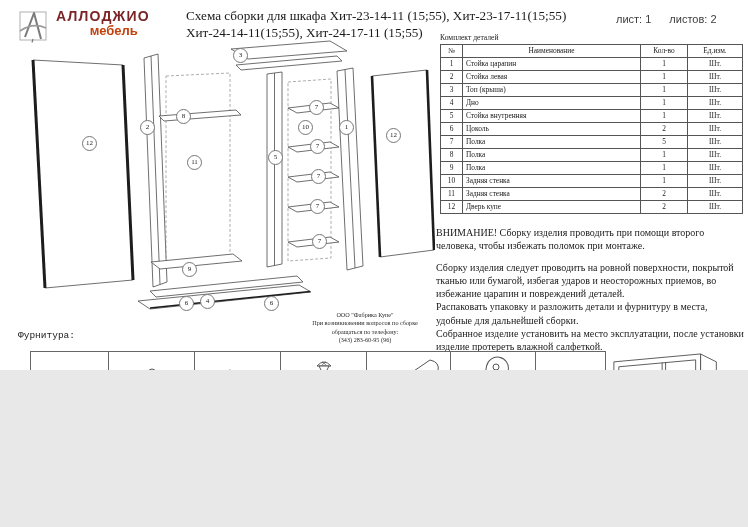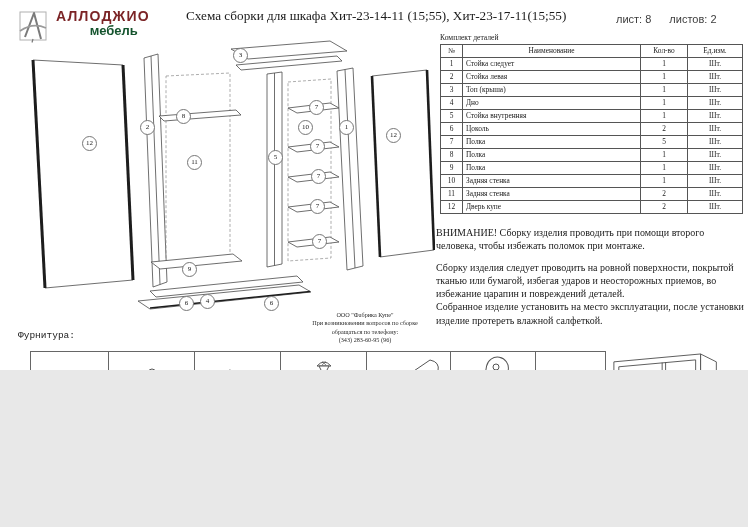--- a/index.html
+++ b/index.html
@@ -5,21 +5,21 @@
   html,body{margin:0;padding:0;background:#e8e8e8;}
   .page{position:relative;width:748px;height:370px;background:#ffffff;overflow:hidden;
         font-family:"Liberation Serif",serif;color:#1a1a1a;padding-left:41px;}
 
   
   .logo{position:absolute;left:19px;top:9px;display:flex;align-items:flex-start;gap:9px;}
   .logo-text{display:flex;flex-direction:column;line-height:1.1;}
   .brand{font-family:"Liberation Sans",sans-serif;font-weight:bold;font-size:14px;
          letter-spacing:1.2px;color:#7b2426;}
   .brand-sub{font-family:"Liberation Sans",sans-serif;font-weight:bold;font-size:13px;
-         color:#14532d;text-align:right;padding-right:12px;}
+         color:#c2410c;text-align:right;padding-right:12px;}
   .title{position:absolute;left:186px;top:8px;width:410px;font-size:13.2px;line-height:1.28;}
   .sheetinfo{position:absolute;left:616px;top:13px;display:flex;gap:18px;
          font-family:"Liberation Sans",sans-serif;font-size:11px;color:#3d3d3d;}
 
   
   .diagram{position:absolute;left:15px;top:40px;}
   .callout{position:absolute;width:13px;height:13px;border:1px solid #777;border-radius:50%;
            background:#fff;display:flex;align-items:center;justify-content:center;
            font-size:7px;line-height:1;z-index:3;}
   .factory-note{position:absolute;left:285px;top:311px;width:160px;text-align:center;
@@ -68,24 +68,25 @@
       </svg>
     </span>
     <span class="logo-text">
       <span class="brand">АЛЛОДЖИО</span>
       <span class="brand-sub">мебель</span>
     </span>
   </div>
 
   <div class="title">
     <div>Схема сборки для шкафа Хит-23-14-11 (15;55), Хит-23-17-11(15;55)</div>
+    <div>Хит-24-14-11(15;55), Хит-24-17-11 (15;55)</div>
   </div>
 
   <div class="sheetinfo">
-    <span>лист: 8</span>
+    <span>лист: 1</span>
     <span>листов: 2</span>
   </div>
 
   <svg class="diagram" width="420" height="310" viewBox="15 40 420 310">
     <g fill="#ffffff" stroke="#4a4a4a" stroke-width="0.8" stroke-linejoin="round">
 
       <polygon points="231,49 330,41 347,51 248,59"></polygon>
       <polygon points="236,65 337,56 342,61 241,70"></polygon>
 
       <polygon points="33,60 123,65 133,280 45,288"></polygon>
@@ -164,21 +165,21 @@
       <tr>
         <th class="h0">№</th>
         <th class="h1">Наименование</th>
         <th class="h2">Кол-во</th>
         <th class="h3">Ед.изм.</th>
       </tr>
     </thead>
     <tbody>
         <tr>
           <td class="c0">1</td>
-          <td class="c1">Стойка следует</td>
+          <td class="c1">Стойка царапин</td>
           <td class="c2">1</td>
           <td class="c3">Шт.</td>
         </tr>
         <tr>
           <td class="c0">2</td>
           <td class="c1">Стойка левая</td>
           <td class="c2">1</td>
           <td class="c3">Шт.</td>
         </tr>
         <tr>
@@ -241,20 +242,21 @@
           <td class="c2">2</td>
           <td class="c3">Шт.</td>
         </tr>
       </tbody>
   </table>
 
   <div class="notes">
     <div class="para">ВНИМАНИЕ! Сборку изделия проводить при помощи второго человека, чтобы избежать поломок при монтаже.</div>
     <div class="para">
       <div>Сборку изделия следует проводить на ровной поверхности, покрытой тканью или бумагой, избегая ударов и неосторожных приемов, во избежание царапин и повреждений деталей.</div>
+      <div>Распаковать упаковку и разложить детали и фурнитуру в места, удобные для дальнейшей сборки.</div>
       <div>Собранное изделие установить на место эксплуатации, после установки изделие протереть влажной салфеткой.</div>
     </div>
   </div>
 
   <div class="hw-label">Фурнитура:</div>
 
   <div class="hw-grid">
 
     <div class="hw-cell">
       <div class="hw-icon">

